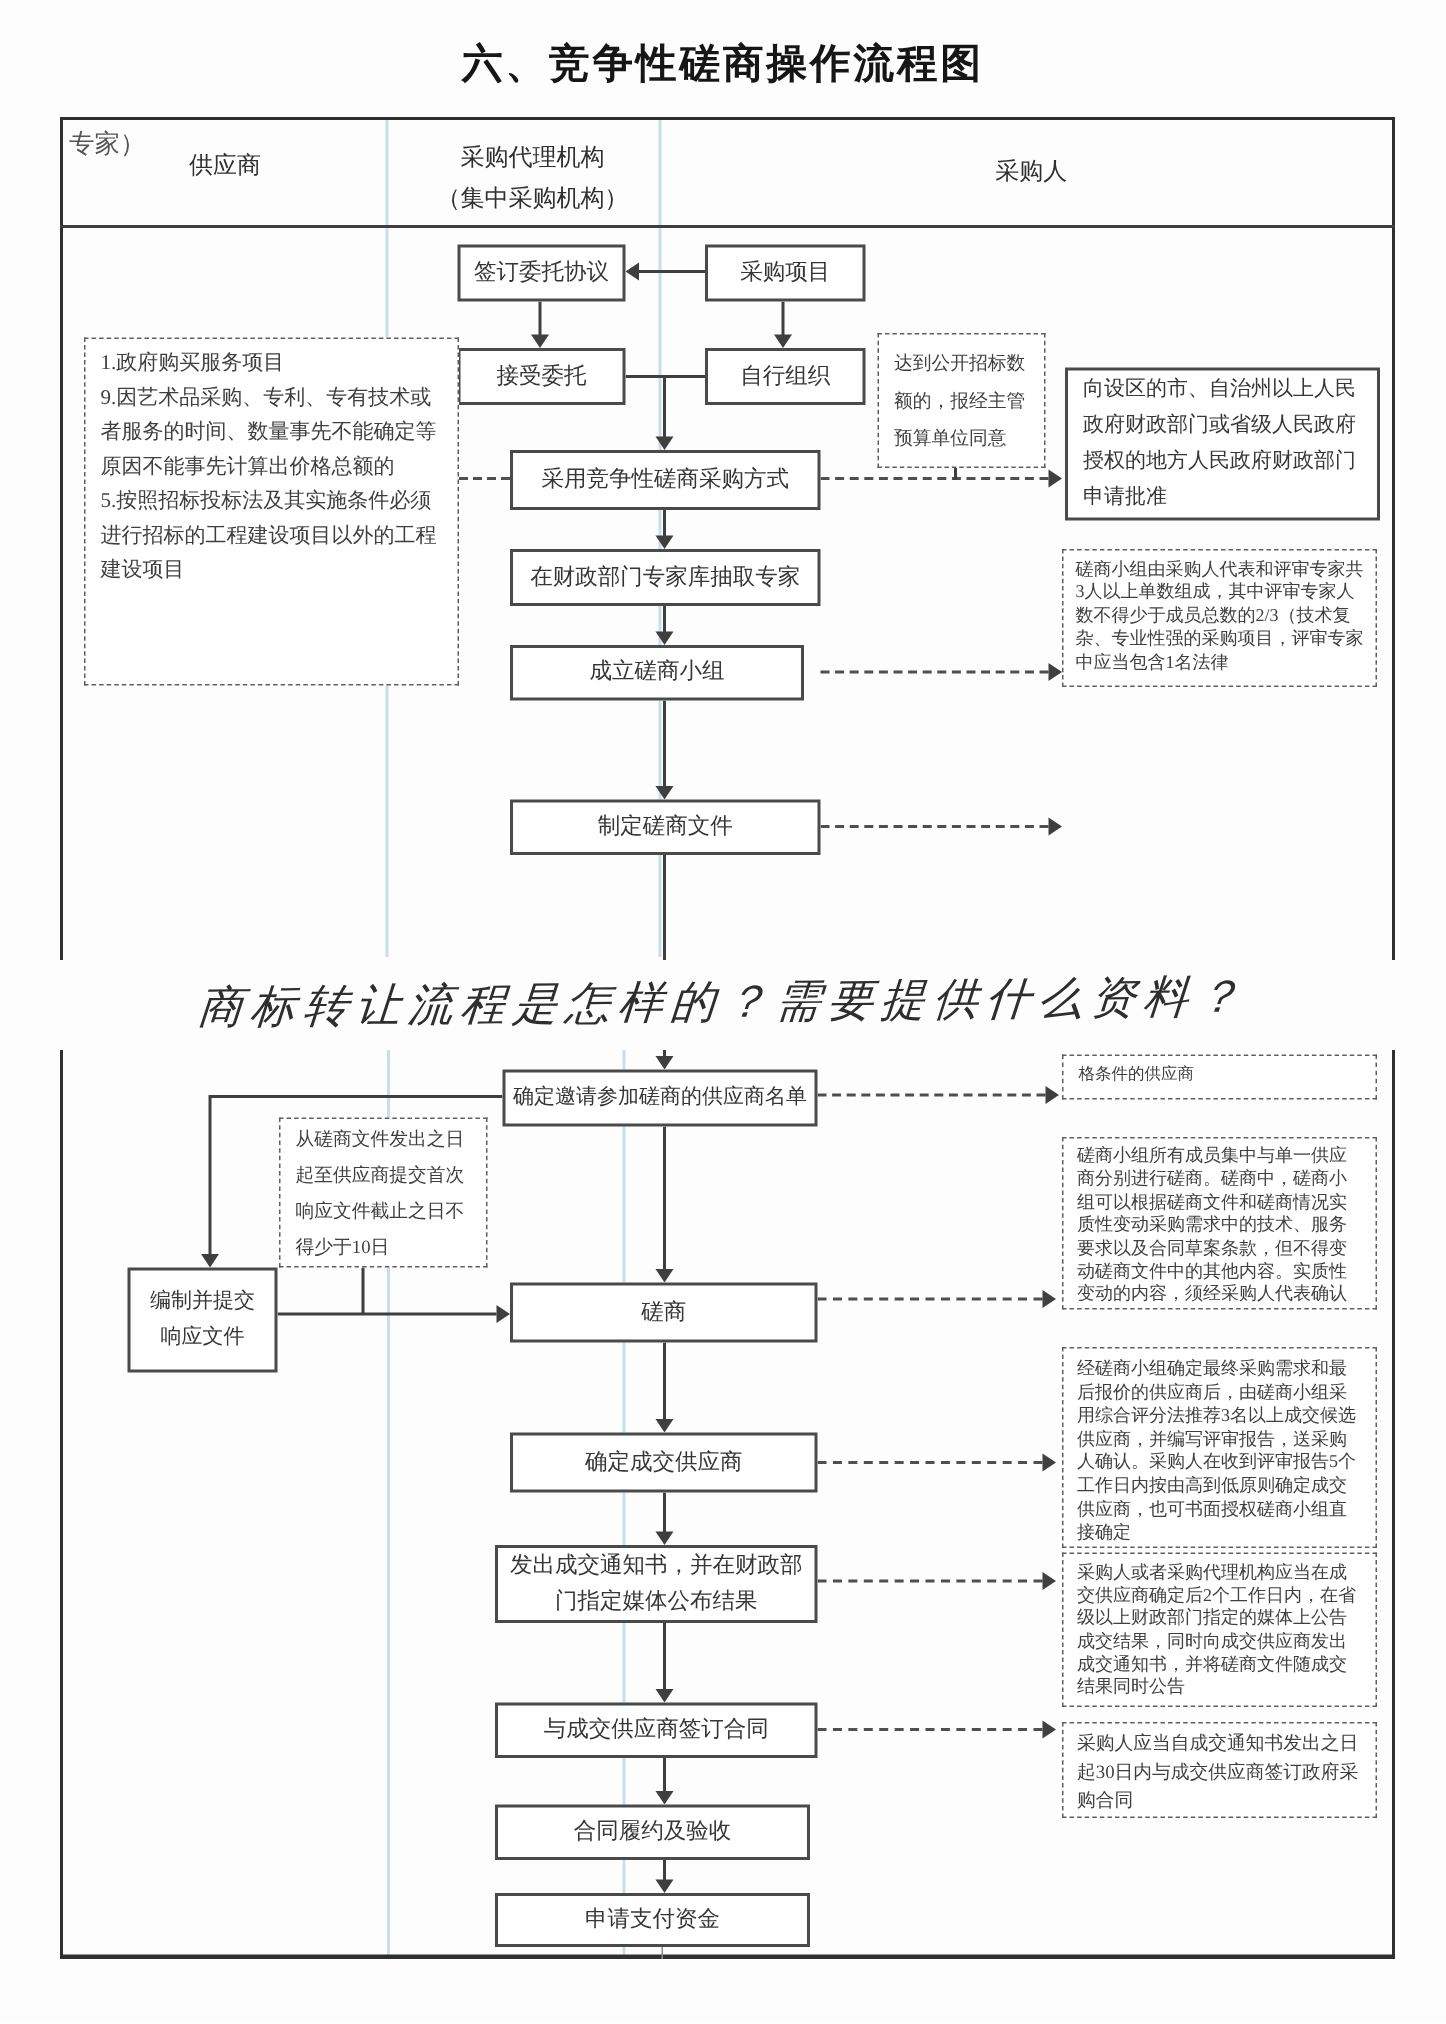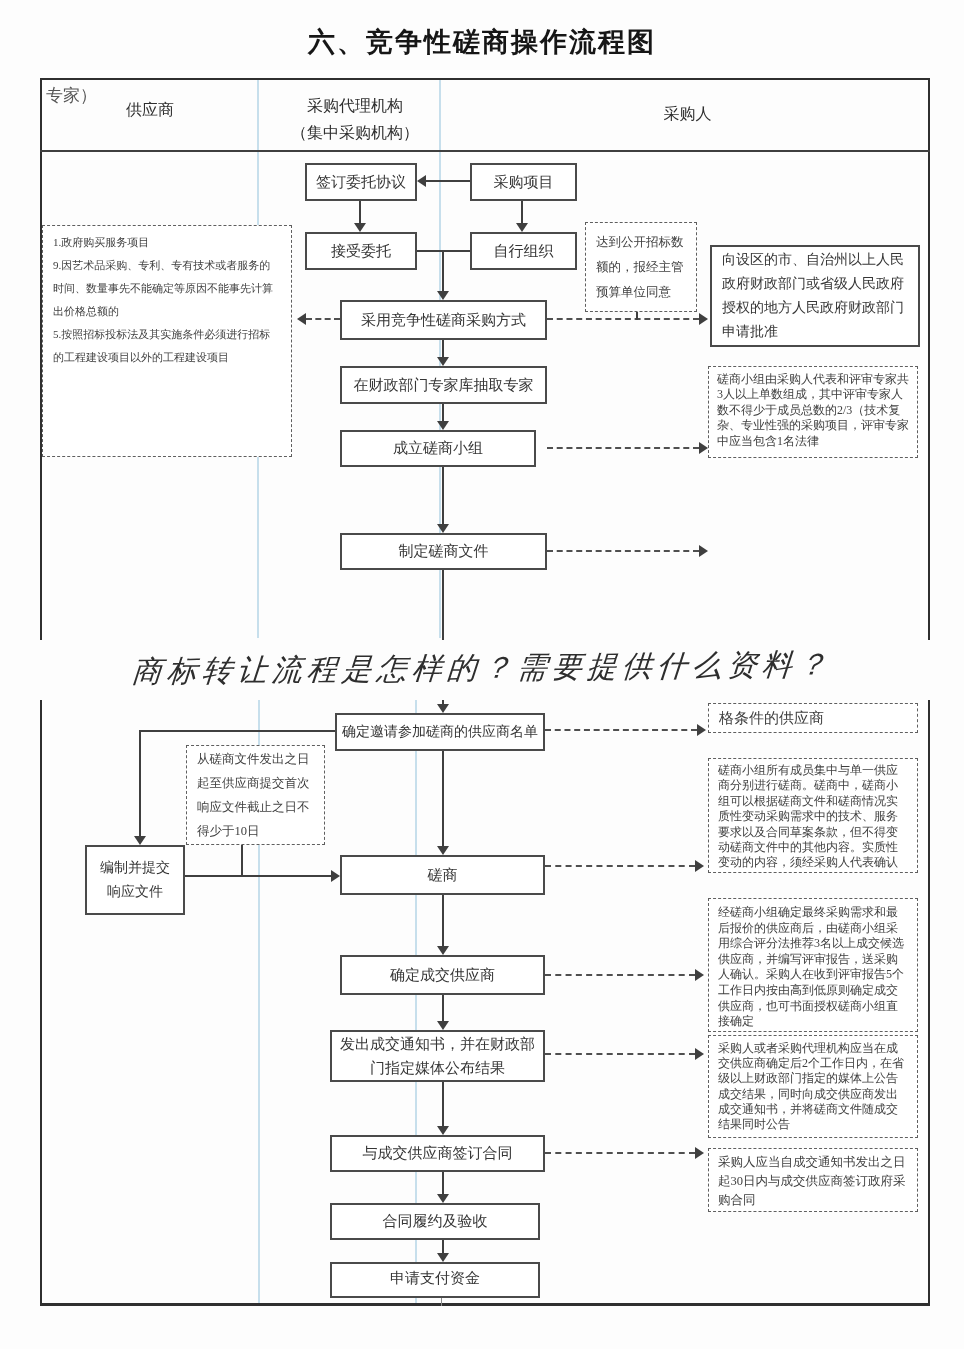--- a/index.html
+++ b/index.html
@@ -63,21 +63,21 @@
 
   <div class="box" style="left:305px;top:163px;width:112px;height:38px;">签订委托协议</div>
   <div class="box" style="left:470px;top:163px;width:107px;height:38px;">采购项目</div>
   <div class="box" style="left:305px;top:232px;width:112px;height:38px;">接受委托</div>
   <div class="box" style="left:470px;top:232px;width:107px;height:38px;">自行组织</div>
   <div class="box" style="left:340px;top:300px;width:207px;height:40px;">采用竞争性磋商采购方式</div>
   <div class="box" style="left:340px;top:366px;width:207px;height:38px;">在财政部门专家库抽取专家</div>
   <div class="box" style="left:340px;top:430px;width:196px;height:37px;">成立磋商小组</div>
   <div class="box" style="left:340px;top:533px;width:207px;height:37px;">制定磋商文件</div>
 
-  <div class="note" style="left:42px;top:225px;width:250px;height:232px;font-size:11px;line-height:23px;padding:5px 10px;">
+  <div class="note" style="left:56px;top:225px;width:250px;height:232px;font-size:14px;line-height:23px;padding:5px 10px;">
     <div>1.政府购买服务项目</div>
     <div>9.因艺术品采购、专利、专有技术或者服务的时间、数量事先不能确定等原因不能事先计算出价格总额的</div>
     <div>5.按照招标投标法及其实施条件必须进行招标的工程建设项目以外的工程建设项目</div>
   </div>
   <div class="note" style="left:585px;top:222px;width:112px;height:90px;font-size:12.5px;line-height:25px;padding:7px 10px;">达到公开招标数额的，报经主管预算单位同意</div>
   <div class="box" style="left:710px;top:245px;width:210px;height:102px;font-size:14px;line-height:24px;text-align:left;justify-content:flex-start;padding:4px 10px;">向设区的市、自治州以上人民政府财政部门或省级人民政府授权的地方人民政府财政部门申请批准</div>
   <div class="note" style="left:708px;top:366px;width:210px;height:92px;line-height:15.4px;padding:5px 8px;">磋商小组由采购人代表和评审专家共3人以上单数组成，其中评审专家人数不得少于成员总数的2/3（技术复杂、专业性强的采购项目，评审专家中应当包含1名法律</div>
 
   <div class="hl" style="left:426px;top:180px;width:44px;"></div>
   <div class="arr-l" style="left:417px;top:175px;"></div>
@@ -115,23 +115,23 @@
   <div class="box" style="left:335px;top:713px;width:210px;height:38px;font-size:14px;white-space:nowrap;">确定邀请参加磋商的供应商名单</div>
   <div class="box" style="left:85px;top:845px;width:100px;height:70px;font-size:14px;line-height:24px;flex-direction:column;">
     <span>编制并提交</span>
     <span>响应文件</span>
   </div>
   <div class="box" style="left:340px;top:855px;width:205px;height:40px;">磋商</div>
   <div class="box" style="left:340px;top:955px;width:205px;height:40px;">确定成交供应商</div>
   <div class="box" style="left:330px;top:1030px;width:215px;height:52px;line-height:24px;">发出成交通知书，并在财政部门指定媒体公布结果</div>
   <div class="box" style="left:330px;top:1135px;width:215px;height:37px;">与成交供应商签订合同</div>
   <div class="box" style="left:330px;top:1203px;width:210px;height:37px;">合同履约及验收</div>
-  <div class="box" style="left:330px;top:1262px;width:210px;height:36px;font-family:Liberation Mono, monospace;">申请支付资金</div>
+  <div class="box" style="left:330px;top:1262px;width:210px;height:36px;">申请支付资金</div>
 
-  <div class="note" style="left:708px;top:703px;width:210px;height:30px;font-size:15px;padding:5px 10px;">格条件的供应商</div>
+  <div class="note" style="left:708px;top:703px;width:210px;height:30px;font-size:11px;padding:5px 10px;">格条件的供应商</div>
   <div class="note" style="left:186px;top:745px;width:139px;height:100px;font-size:12.5px;line-height:24px;padding:1px 10px;">从磋商文件发出之日起至供应商提交首次响应文件截止之日不得少于10日</div>
   <div class="note" style="left:708px;top:758px;width:210px;height:115px;line-height:15.4px;padding:4px 9px;">磋商小组所有成员集中与单一供应商分别进行磋商。磋商中，磋商小组可以根据磋商文件和磋商情况实质性变动采购需求中的技术、服务要求以及合同草案条款，但不得变动磋商文件中的其他内容。实质性变动的内容，须经采购人代表确认</div>
   <div class="note" style="left:708px;top:898px;width:210px;height:134px;line-height:15.6px;padding:6px 9px;">经磋商小组确定最终采购需求和最后报价的供应商后，由磋商小组采用综合评分法推荐3名以上成交候选供应商，并编写评审报告，送采购人确认。采购人在收到评审报告5个工作日内按由高到低原则确定成交供应商，也可书面授权磋商小组直接确定</div>
   <div class="note" style="left:708px;top:1035px;width:210px;height:103px;line-height:15.2px;padding:5px 9px;">采购人或者采购代理机构应当在成交供应商确定后2个工作日内，在省级以上财政部门指定的媒体上公告成交结果，同时向成交供应商发出成交通知书，并将磋商文件随成交结果同时公告</div>
   <div class="note" style="left:708px;top:1148px;width:210px;height:64px;font-size:12.5px;line-height:19px;padding:4px 9px;">采购人应当自成交通知书发出之日起30日内与成交供应商签订政府采购合同</div>
 
   <div class="vl" style="left:442px;top:700px;height:7px;"></div>
   <div class="arr-d" style="left:437px;top:704px;"></div>
   <div class="dh" style="left:545px;top:729px;width:152px;"></div>
   <div class="arr-r" style="left:697px;top:724px;"></div>

